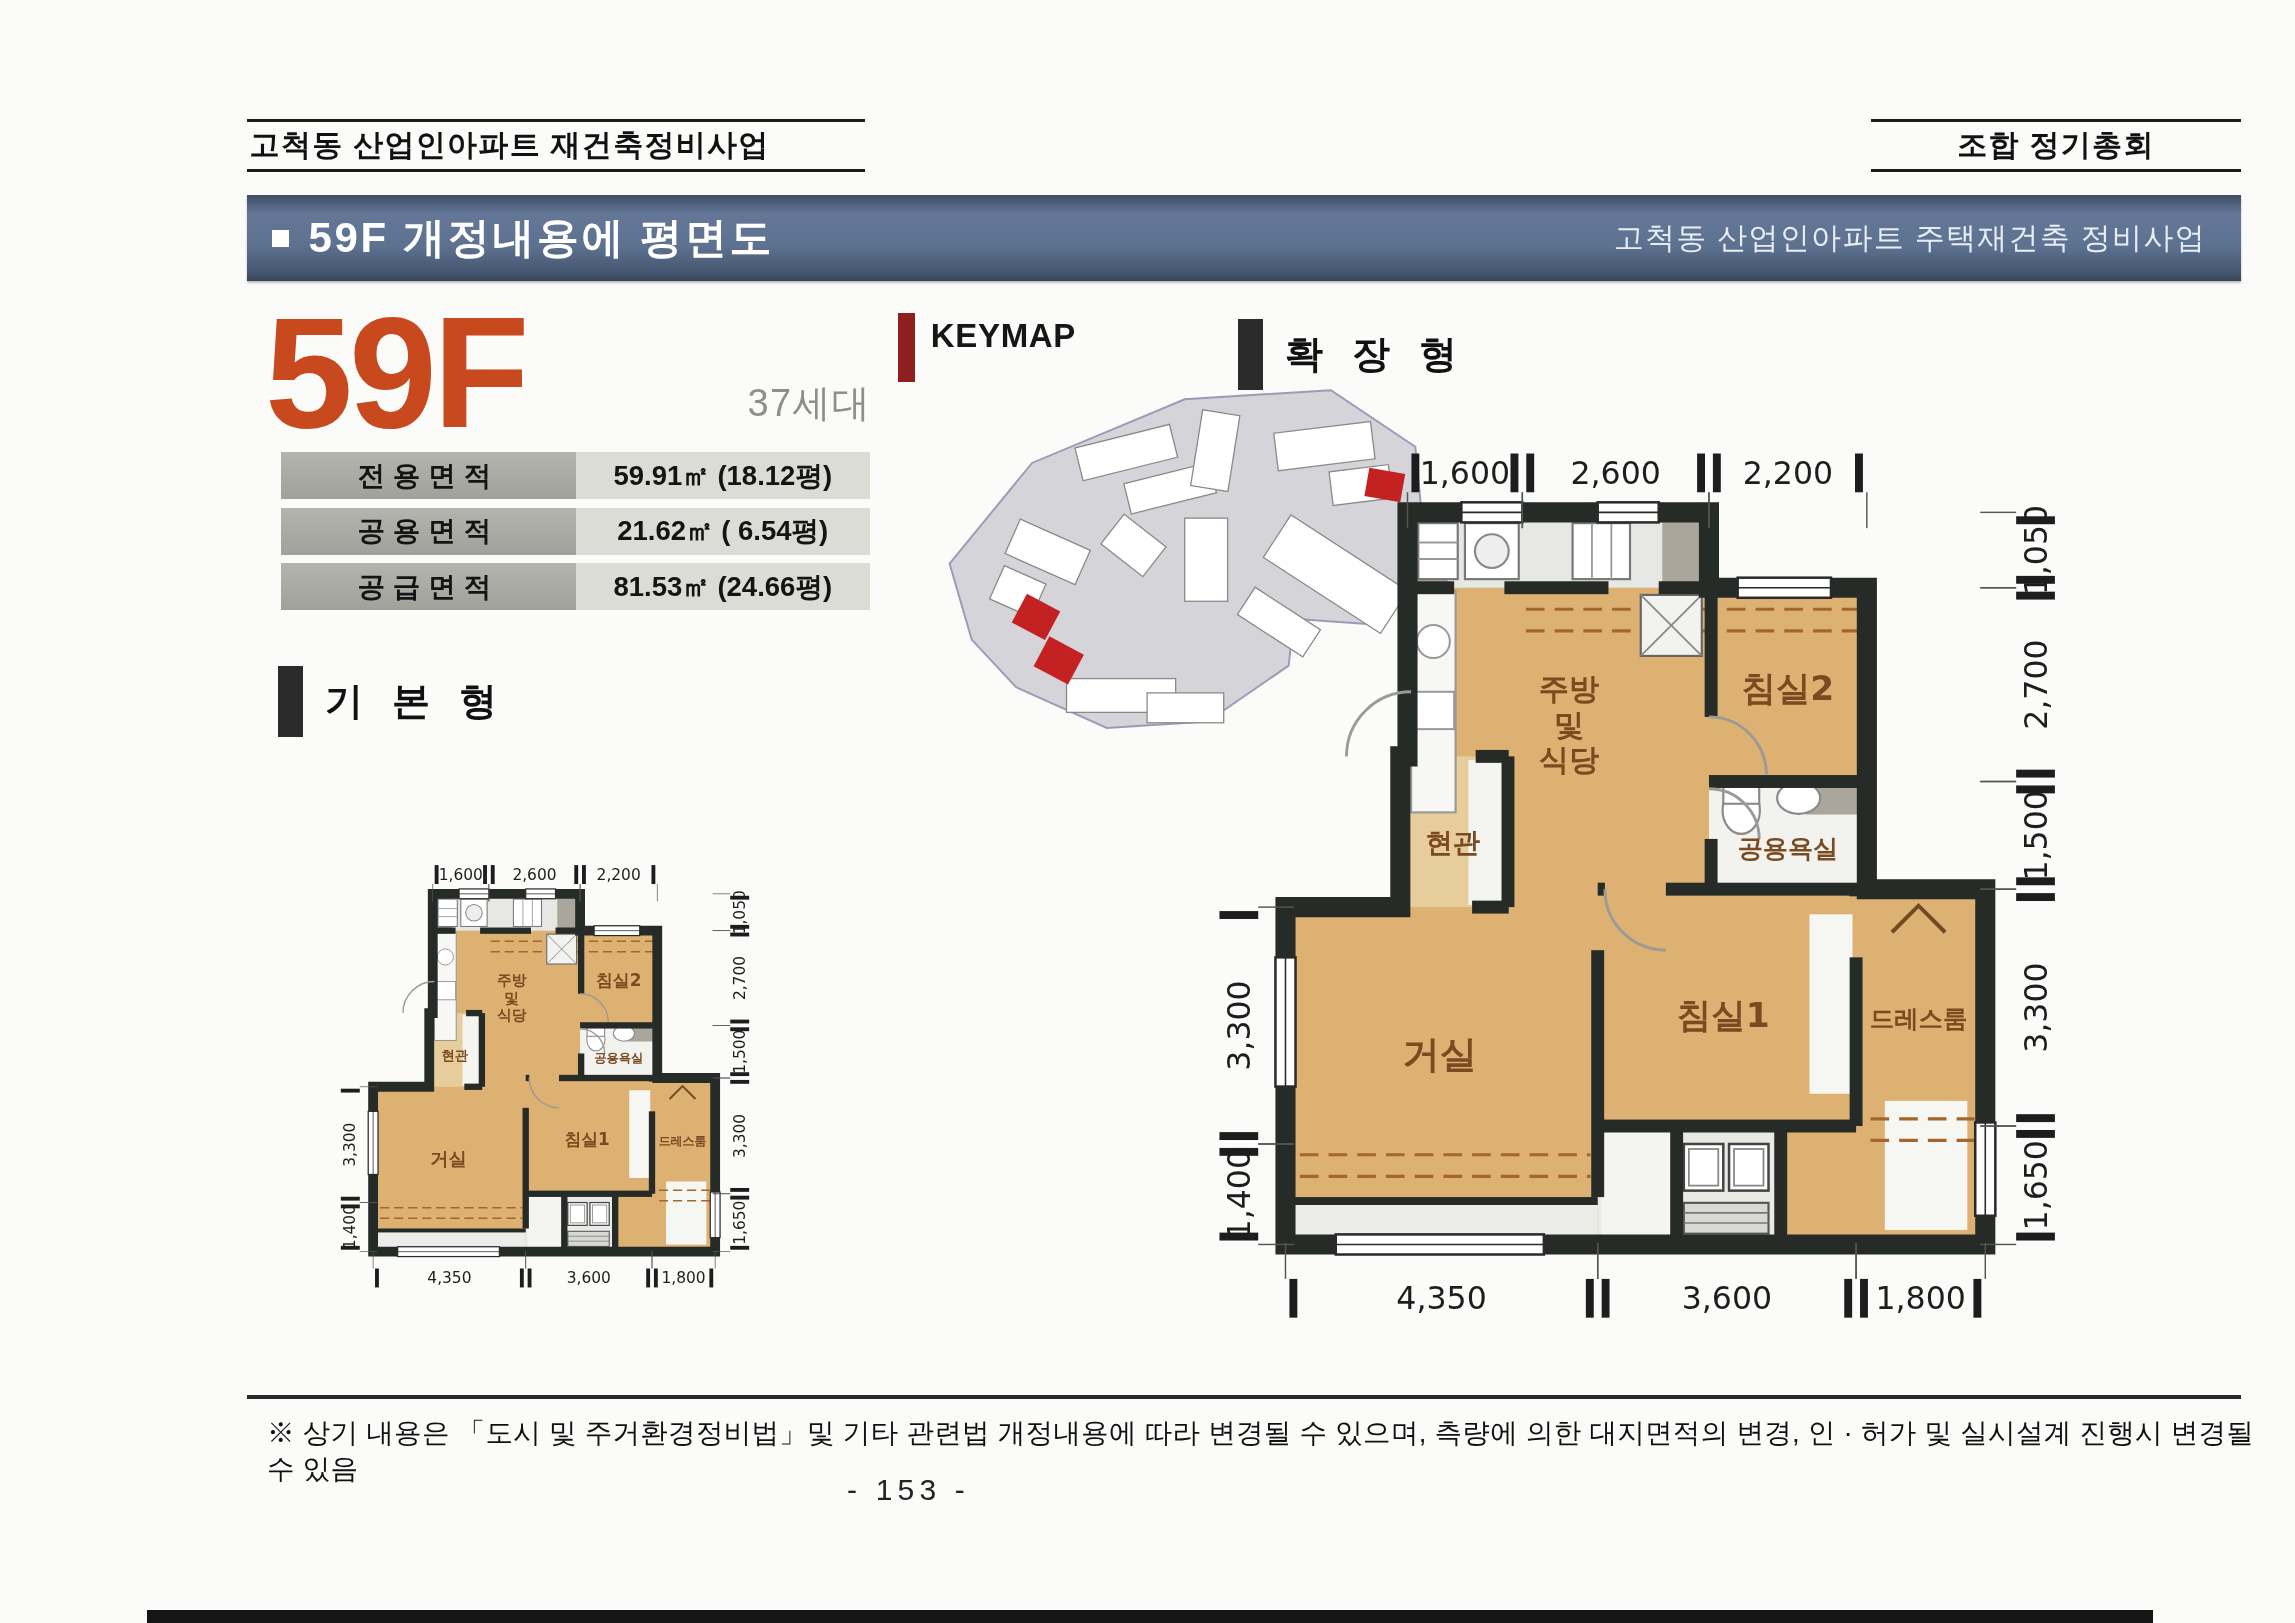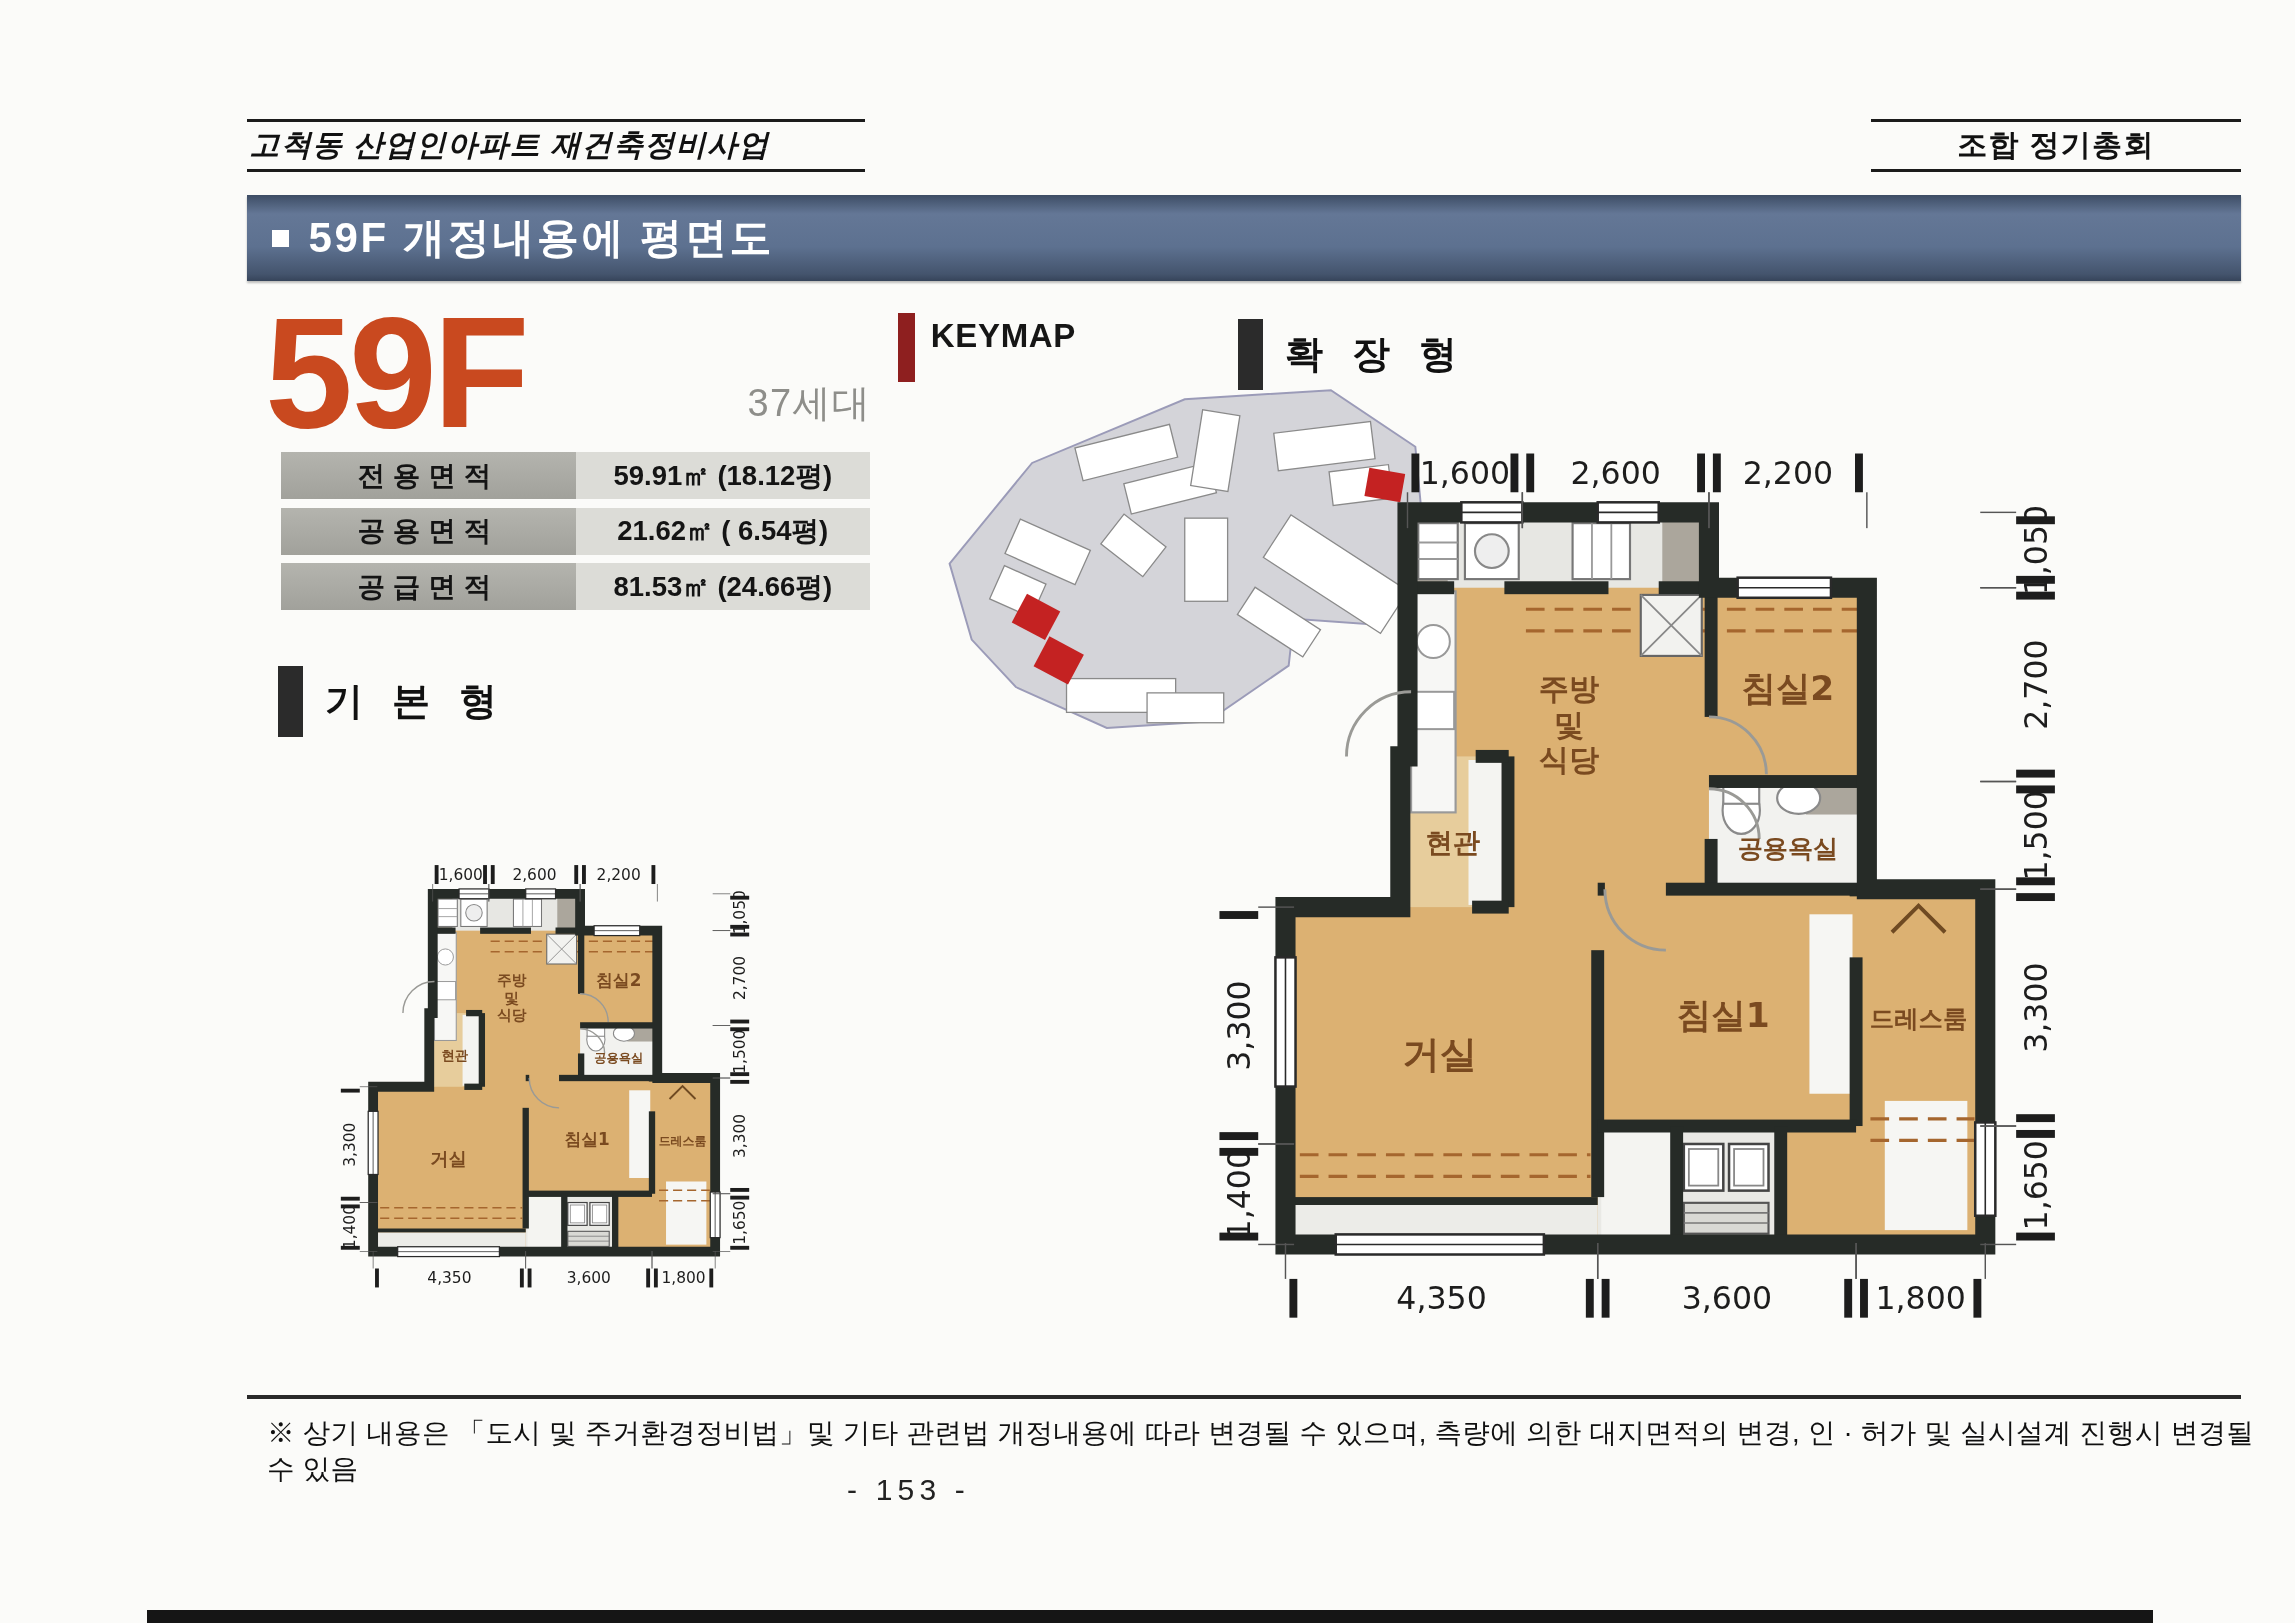--- a/index.html
+++ b/index.html
@@ -7,21 +7,21 @@
     position:relative; width:2295px; height:1623px; background:#fbfbf9;
     font-family:"Liberation Sans", sans-serif; overflow:hidden; margin:0 auto;
   }
   
   .hdr-box{
     position:absolute; top:119px; height:47px;
     border-top:3.3px solid #1b1b1b; border-bottom:3.3px solid #1b1b1b;
     font-weight:bold; font-size:30px; color:#111;
     display:flex; align-items:center; letter-spacing:1.3px;
   }
-  .hdr-left{ left:247px; width:615px; padding-left:2.6px;font-style:italic;}
+  .hdr-left{ left:247px; width:615px; padding-left:2.6px;}
   .hdr-right{ left:1871px; width:370px; justify-content:center;}
   
   .title-bar{
     position:absolute; left:247px; top:195px; width:1994px; height:86px;
     background:linear-gradient(180deg,#3d4d65 0%,#647796 22%,#5d7190 60%,#44546d 92%,#36445a 100%);
     display:flex; align-items:center;
     box-shadow:0 2px 2px rgba(0,0,0,0.25);
   }
   .title-bullet{ width:17px;height:17px;background:#fff;margin-left:25px;flex:0 0 auto;}
   .title-left{ color:#ffffff; font-size:42px; font-weight:bold; margin-left:19.6px; letter-spacing:2.6px; }
@@ -74,20 +74,21 @@
 <body>
 
 <div class="page">
 
   <div class="hdr-box hdr-left">고척동 산업인아파트 재건축정비사업</div>
   <div class="hdr-box hdr-right">조합 정기총회</div>
 
   <div class="title-bar">
     <span class="title-bullet"></span>
     <span class="title-left">59F 개정내용에 평면도</span>
+    <span class="title-right">고척동 산업인아파트 주택재건축 정비사업</span>
   </div>
 
   <div class="unit-code">59F</div>
   <div class="unit-count">37세대</div>
 
   <div class="area-table" id="area-table">
       <div class="area-row">
         <div class="area-label">전용면적</div>
         <div class="area-value">59.91㎡ (18.12평)</div>
       </div>

